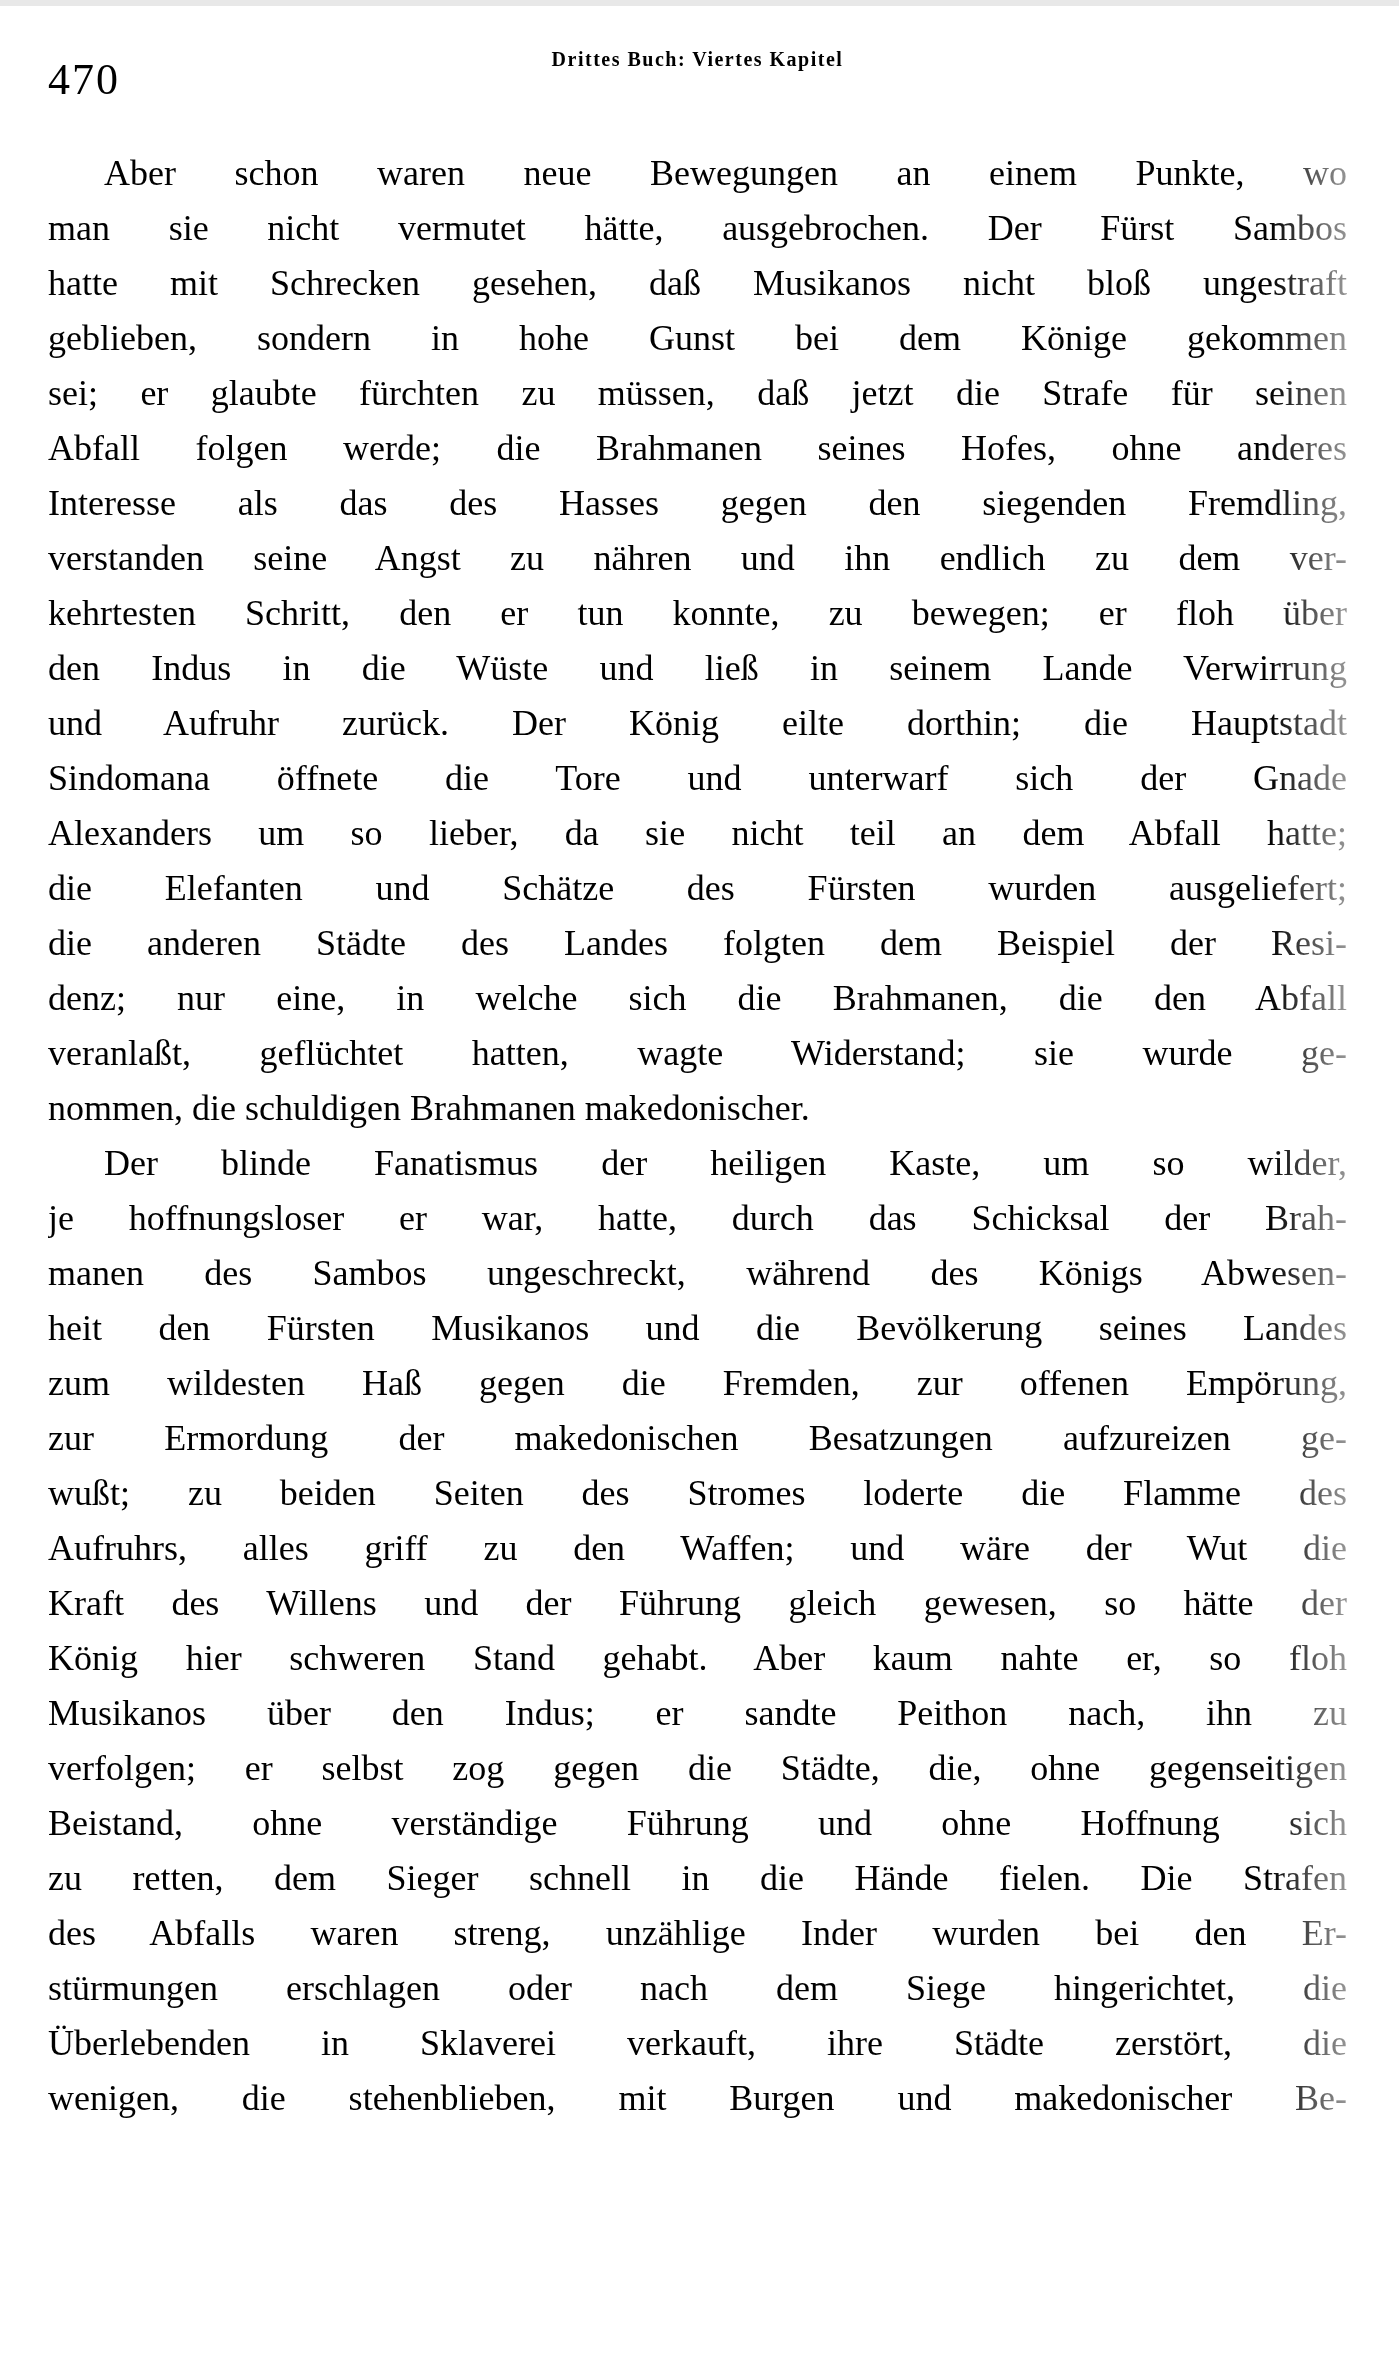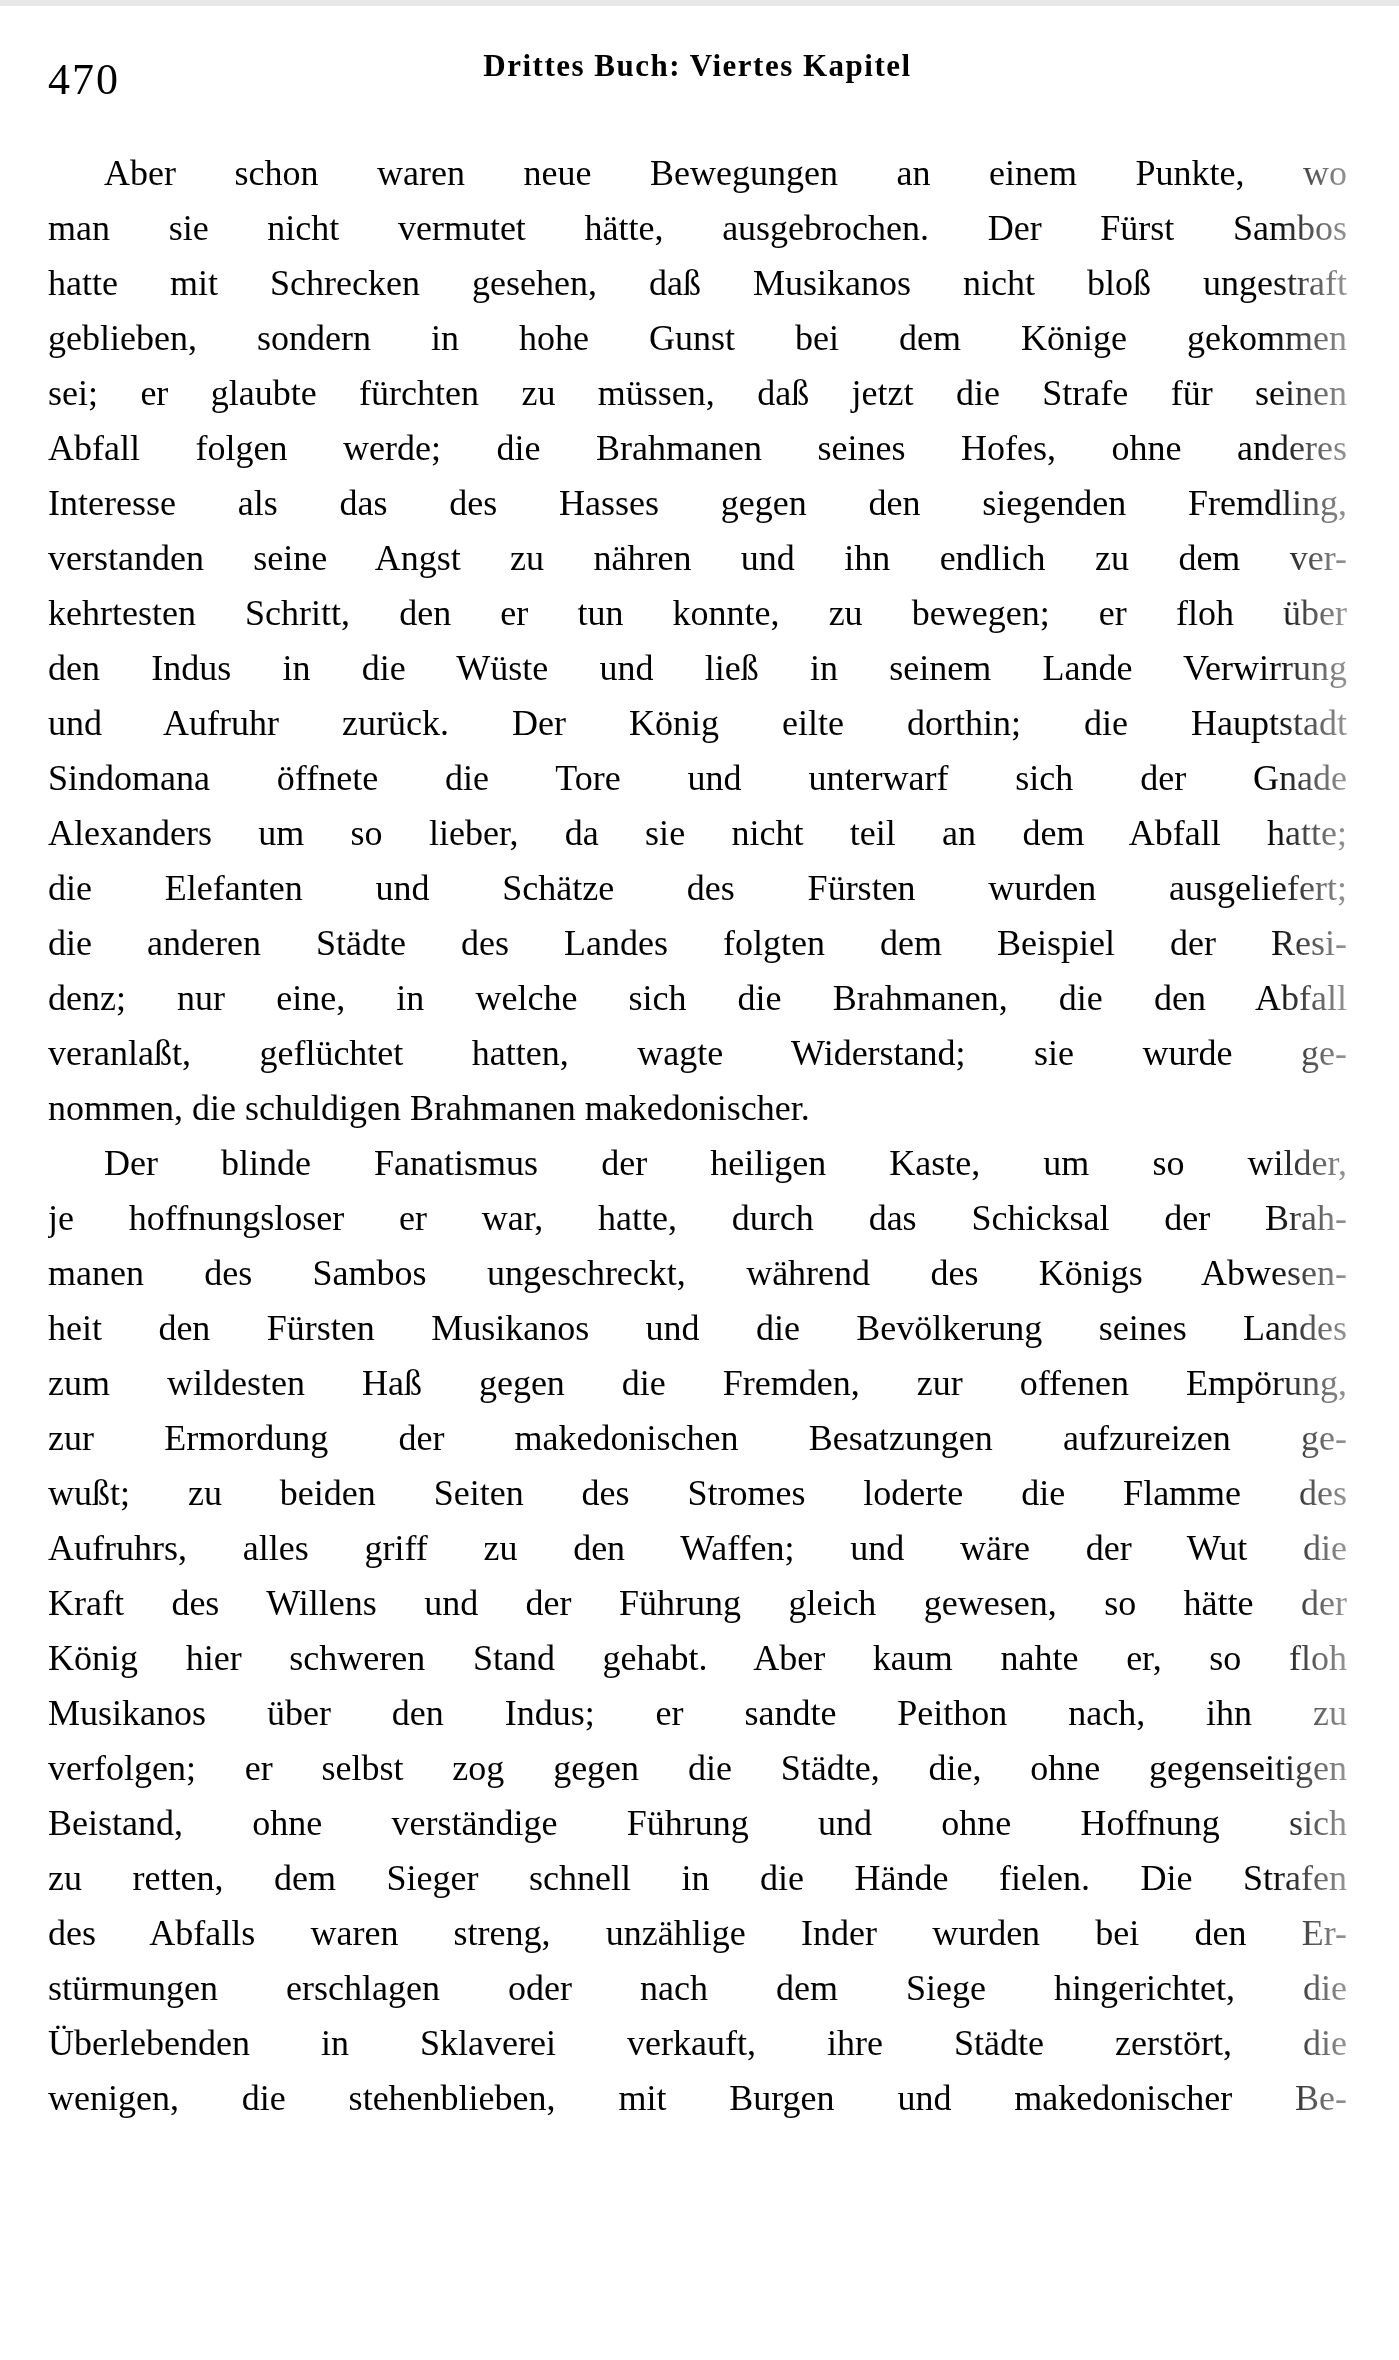--- a/index.html
+++ b/index.html
@@ -26,21 +26,21 @@
     top: 12px;
     font-size: 44px;
     letter-spacing: 2px;
   }
   .running-head {
     position: absolute;
     left: 0;
     right: 0;
     top: 6px;
     text-align: center;
-    font-size: 31px;
+    font-size: 20px;
     letter-spacing: 1.5px;
     font-weight: bold;
   }
   .body-text {
     position: absolute;
     top: 140px;
     left: 48px;
     right: 52px;
   }
   .line {

